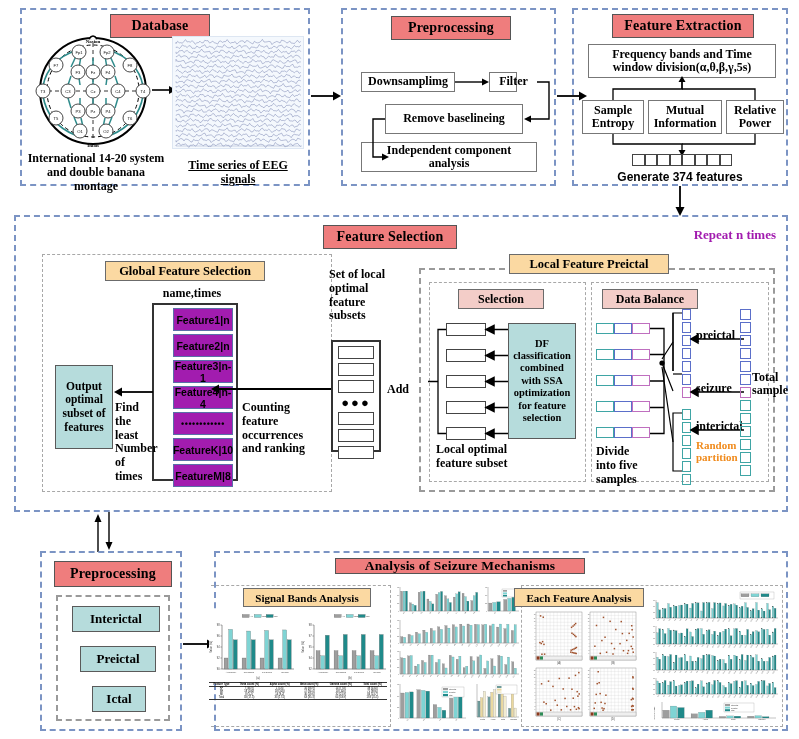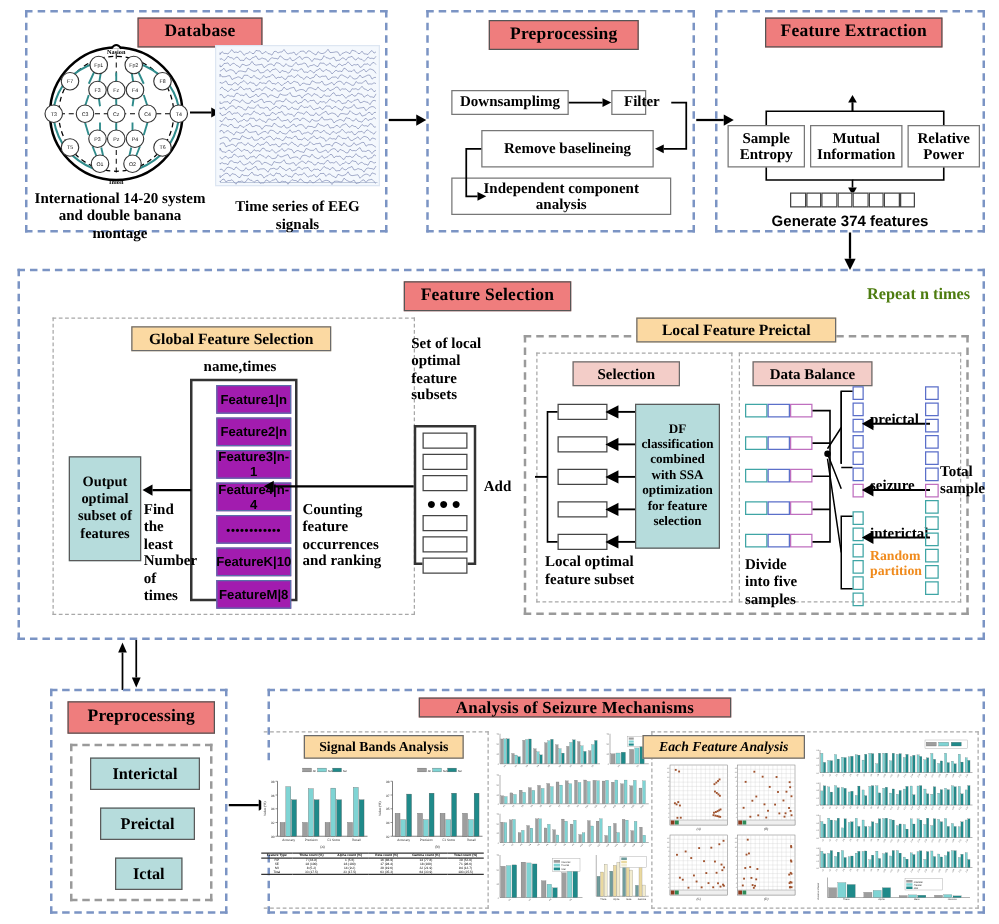--- a/index.html
+++ b/index.html
@@ -15,21 +15,21 @@
          align-items:center;justify-content:center;font-size:12.5px;}
   .badge-pink{background:#f3cdc8;border:1px solid #6b6b6b;font-weight:bold;display:flex;
          align-items:center;justify-content:center;font-size:12px;}
   .wbox{background:#fff;border:1px solid #777;display:flex;align-items:center;justify-content:center;
         text-align:center;font-weight:bold;font-size:12px;line-height:1.12;}
   .wbox2{background:#a21caf;border:1.5px solid #5a6fa8;display:flex;align-items:center;justify-content:center;
         text-align:center;font-weight:bold;font-size:10.5px;font-family:"Liberation Sans",sans-serif;margin-left:16px;}
   .tealbox{background:#b6dcdc;border:1px solid #5a5a5a;display:flex;align-items:center;justify-content:center;
         text-align:center;font-weight:bold;font-size:11.5px;line-height:1.18;}
   .lbl{font-weight:bold;font-size:12px;line-height:1.15;}
-  .repeat{color:#4d7c0f;font-weight:bold;font-size:13px;}
+  .repeat{color:#a21caf;font-weight:bold;font-size:13px;}
   .orangetxt{color:#f08b1d;font-weight:bold;font-size:11px;line-height:1.1;}
   .stack{border:2px solid #333;background:#fff;}
   .strip{border:1.2px solid #444;background:#fff;}
   svg{display:block;overflow:visible;}
   .thumb{background:#fff;}
   .tbl{border-collapse:collapse;width:100%;font-size:2.6px;font-family:"Liberation Sans",sans-serif;}
   .tbl td,.tbl th{border:0;padding:0;text-align:center;white-space:nowrap;}
   .tbl .hd{border-top:.4px solid #333;border-bottom:.4px solid #333;font-weight:bold;}
   .tbl .last td{border-bottom:.4px solid #333;}
 </style>
@@ -151,21 +151,21 @@
           <path d="M3 88.4 L3.0 88.7 L4.6 90.4 L6.2 88.7 L7.8 87.9 L9.4 89.7 L11.0 88.9 L12.6 88.8 L14.2 86.2 L15.8 87.2 L17.4 88.8 L19.0 87.9 L20.6 88.1 L22.2 87.3 L23.8 90.0 L25.4 90.3 L27.0 88.5 L28.6 88.5 L30.2 87.8 L31.8 89.7 L33.4 87.6 L35.0 86.4 L36.6 87.5 L38.2 88.1 L39.8 89.7 L41.4 87.5 L43.0 88.4 L44.6 89.9 L46.2 89.8 L47.8 89.4 L49.4 86.7 L51.0 88.4 L52.6 88.5 L54.2 87.7 L55.8 87.1 L57.4 86.6 L59.0 89.8 L60.6 89.2 L62.2 88.7 L63.8 88.5 L65.4 89.0 L67.0 90.6 L68.6 87.7 L70.2 87.2 L71.8 87.3 L73.4 88.2 L75.0 88.7 L76.6 86.3 L78.2 88.3 L79.8 89.2 L81.4 90.1 L83.0 89.2 L84.6 87.5 L86.2 89.7 L87.8 88.9 L89.4 88.3 L91.0 86.6 L92.6 86.7 L94.2 89.3 L95.8 87.9 L97.4 88.2 L99.0 87.8 L100.6 89.7 L102.2 90.7 L103.8 88.1 L105.4 88.4 L107.0 87.9 L108.6 89.1 L110.2 88.0 L111.8 85.9 L113.4 87.8 L115.0 88.3 L116.6 89.7 L118.2 88.1 L119.8 88.0 L121.4 90.3 L123.0 89.4 L124.6 89.2 L126.2 86.8 L127.8 87.8" fill="none" stroke="#3a4a8a" stroke-width="0.4" opacity="0.85"></path>
           <path d="M3 93.3 L3.0 94.3 L4.6 93.0 L6.2 94.0 L7.8 93.9 L9.4 94.8 L11.0 91.8 L12.6 91.6 L14.2 93.0 L15.8 93.0 L17.4 93.5 L19.0 91.6 L20.6 93.9 L22.2 95.1 L23.8 94.4 L25.4 93.7 L27.0 92.3 L28.6 94.6 L30.2 93.4 L31.8 92.0 L33.4 91.7 L35.0 92.1 L36.6 94.7 L38.2 92.9 L39.8 93.0 L41.4 93.8 L43.0 94.7 L44.6 95.3 L46.2 92.2 L47.8 92.9 L49.4 93.1 L51.0 93.3 L52.6 92.5 L54.2 90.8 L55.8 93.7 L57.4 94.0 L59.0 94.2 L60.6 93.3 L62.2 93.2 L63.8 95.6 L65.4 93.7 L67.0 92.9 L68.6 91.7 L70.2 92.7 L71.8 94.0 L73.4 91.7 L75.0 92.5 L76.6 93.0 L78.2 95.0 L79.8 94.8 L81.4 92.6 L83.0 94.0 L84.6 93.8 L86.2 94.3 L87.8 92.1 L89.4 91.1 L91.0 93.4 L92.6 93.0 L94.2 93.5 L95.8 92.1 L97.4 93.6 L99.0 95.6 L100.6 94.0 L102.2 93.7 L103.8 92.3 L105.4 94.0 L107.0 93.7 L108.6 91.5 L110.2 92.0 L111.8 92.2 L113.4 94.7 L115.0 93.4 L116.6 92.7 L118.2 94.3 L119.8 94.4 L121.4 95.2 L123.0 92.2 L124.6 92.3 L126.2 93.5 L127.8 92.8" fill="none" stroke="#3a4a8a" stroke-width="0.4" opacity="0.85"></path>
           <path d="M3 98.2 L3.0 98.5 L4.6 98.3 L6.2 100.3 L7.8 97.8 L9.4 96.7 L11.0 97.1 L12.6 97.7 L14.2 98.9 L15.8 96.5 L17.4 97.9 L19.0 99.2 L20.6 99.8 L22.2 99.4 L23.8 97.1 L25.4 99.0 L27.0 98.7 L28.6 98.0 L30.2 96.7 L31.8 96.1 L33.4 99.1 L35.0 98.2 L36.6 98.1 L38.2 97.9 L39.8 99.0 L41.4 100.8 L43.0 98.1 L44.6 97.9 L46.2 97.5 L47.8 98.5 L49.4 98.2 L51.0 95.8 L52.6 97.5 L54.2 98.2 L55.8 99.6 L57.4 98.5 L59.0 97.5 L60.6 99.9 L62.2 99.2 L63.8 98.9 L65.4 96.7 L67.0 96.9 L68.6 98.8 L70.2 97.3 L71.8 97.4 L73.4 96.8 L75.0 99.2 L76.6 100.1 L78.2 98.2 L79.8 98.6 L81.4 98.2 L83.0 99.8 L84.6 98.0 L86.2 96.1 L87.8 97.4 L89.4 97.6 L91.0 99.0 L92.6 97.0 L94.2 97.6 L95.8 99.8 L97.4 99.5 L99.0 99.5 L100.6 97.1 L102.2 98.5 L103.8 99.0 L105.4 97.4 L107.0 97.0 L108.6 96.1 L110.2 99.0 L111.8 98.7 L113.4 97.8 L115.0 98.4 L116.6 98.8 L118.2 100.7 L119.8 98.1 L121.4 97.3 L123.0 97.8 L124.6 97.9 L126.2 98.5 L127.8 95.8" fill="none" stroke="#3a4a8a" stroke-width="0.4" opacity="0.85"></path>
           <path d="M3 103.1 L3.0 105.1 L4.6 103.7 L6.2 102.5 L7.8 101.5 L9.4 101.9 L11.0 104.0 L12.6 101.9 L14.2 102.3 L15.8 102.9 L17.4 104.6 L19.0 105.1 L20.6 102.4 L22.2 103.5 L23.8 103.4 L25.4 103.8 L27.0 102.3 L28.6 100.6 L30.2 103.0 L31.8 103.0 L33.4 103.6 L35.0 102.4 L36.6 103.0 L38.2 105.5 L39.8 103.9 L41.4 103.5 L43.0 101.9 L44.6 103.2 L46.2 103.8 L47.8 101.3 L49.4 101.9 L51.0 102.0 L52.6 104.4 L54.2 104.0 L55.8 102.4 L57.4 104.0 L59.0 104.0 L60.6 104.9 L62.2 102.3 L63.8 101.5 L65.4 103.2 L67.0 102.6 L68.6 102.9 L70.2 101.1 L71.8 103.0 L73.4 104.8 L75.0 103.8 L76.6 103.8 L78.2 102.5 L79.8 104.7 L81.4 103.9 L83.0 101.9 L84.6 101.8 L86.2 101.7 L87.8 104.1 L89.4 102.4 L91.0 102.1 L92.6 103.6 L94.2 104.3 L95.8 105.3 L97.4 102.4 L99.0 103.0 L100.6 103.7 L102.2 103.2 L103.8 102.6 L105.4 100.4 L107.0 103.0 L108.6 103.5 L110.2 103.3 L111.8 103.0 L113.4 102.8 L115.0 105.6 L116.6 104.0 L118.2 102.9 L119.8 102.2 L121.4 102.6 L123.0 104.0 L124.6 101.3 L126.2 101.8 L127.8 102.5" fill="none" stroke="#3a4a8a" stroke-width="0.4" opacity="0.85"></path>
           <path d="M3 108.0 L3.0 108.6 L4.6 106.7 L6.2 106.2 L7.8 108.6 L9.4 107.4 L11.0 107.5 L12.6 106.8 L14.2 108.6 L15.8 110.4 L17.4 108.1 L19.0 108.3 L20.6 107.7 L22.2 109.1 L23.8 108.2 L25.4 105.7 L27.0 107.1 L28.6 107.3 L30.2 108.9 L31.8 107.5 L33.4 107.2 L35.0 109.6 L36.6 109.3 L38.2 109.4 L39.8 106.9 L41.4 107.6 L43.0 108.8 L44.6 107.2 L46.2 107.0 L47.8 105.9 L49.4 108.6 L51.0 109.1 L52.6 107.8 L54.2 108.4 L55.8 108.3 L57.4 110.4 L59.0 108.3 L60.6 106.7 L62.2 107.4 L63.8 107.4 L65.4 108.5 L67.0 106.1 L68.6 107.0 L70.2 108.8 L71.8 109.1 L73.4 109.3 L75.0 107.1 L76.6 109.1 L78.2 109.2 L79.8 107.9 L81.4 107.0 L83.0 105.9 L84.6 108.6 L86.2 107.7 L87.8 107.2 L89.4 107.5 L91.0 108.4 L92.6 110.6 L94.2 108.2 L95.8 107.9 L97.4 108.0 L99.0 108.5 L100.6 108.5 L102.2 105.5 L103.8 107.0 L105.4 107.8 L107.0 108.6 L108.6 108.1 L110.2 107.0 L111.8 109.8 L113.4 109.4 L115.0 108.9 L116.6 107.2 L118.2 106.9 L119.8 109.0 L121.4 107.0 L123.0 106.8 L124.6 106.4 L126.2 108.3 L127.8 109.8" fill="none" stroke="#3a4a8a" stroke-width="0.4" opacity="0.85"></path>
           <line x1="3" y1="109" x2="129" y2="109" stroke="#8899bb" stroke-width="0.4"></line>
         </svg>
     </div>
 
     <div class="abs lbl" style="left:4px;top:142px;width:140px;text-align:center;">International 14-20 system and double banana montage</div>
-    <div class="abs lbl" style="left:148px;top:149px;width:136px;text-align:center;">Time series of EEG signals</div>
+    <div class="abs lbl" style="left:148px;top:149px;width:136px;text-align:center;text-decoration:underline;">Time series of EEG signals</div>
   </div>
 
   <div class="abs" style="left:311px;top:90px;width:30px;height:12px;">
     <svg width="30" height="12">
         <line x1="0" y1="6" x2="22" y2="6" stroke="#000" stroke-width="1.8"></line>
         <polygon points="22,1.5 30,6 22,10.5" fill="#000"></polygon>
       </svg>
   </div>
 
   <div class="abs dashpanel" style="left:341px;top:8px;width:215px;height:178px;">
@@ -191,20 +191,21 @@
   <div class="abs" style="left:557px;top:90px;width:30px;height:12px;">
     <svg width="30" height="12">
         <line x1="0" y1="6" x2="22" y2="6" stroke="#000" stroke-width="1.8"></line>
         <polygon points="22,1.5 30,6 22,10.5" fill="#000"></polygon>
       </svg>
   </div>
 
   <div class="abs dashpanel" style="left:572px;top:8px;width:216px;height:178px;">
     <div class="abs badge" style="left:38px;top:4px;width:142px;height:24px;">Feature Extraction</div>
 
+    <div class="abs wbox" style="left:14px;top:34px;width:188px;height:34px;padding:0 4px;">Frequency bands and Time window division(α,θ,β,γ,5s)</div>
 
     <div class="abs wbox" style="left:8px;top:90px;width:62px;height:34px;">Sample Entropy</div>
     <div class="abs wbox" style="left:74px;top:90px;width:74px;height:34px;">Mutual Information</div>
     <div class="abs wbox" style="left:152px;top:90px;width:58px;height:34px;">Relative Power</div>
 
     <div class="abs" style="left:0;top:0;width:216px;height:178px;">
       <svg width="216" height="178">
         <path d="M39 90 L39 79 L108 79 L108 72" fill="none" stroke="#000" stroke-width="1.3"></path>
         <path d="M181 90 L181 79 L108 79" fill="none" stroke="#000" stroke-width="1.3"></path>
         <line x1="108" y1="79" x2="108" y2="72" stroke="#000" stroke-width="1.3"></line>
@@ -808,21 +809,21 @@
             <text x="109.2" y="132.8" font-size="1.9" text-anchor="middle" fill="#333" font-family="Liberation Sans, sans-serif">Beta</text>
             <text x="119.5" y="132.8" font-size="1.9" text-anchor="middle" fill="#333" font-family="Liberation Sans, sans-serif">Gamma</text>
             <rect x="102" y="98" width="21" height="9" fill="#fff" stroke="#999" stroke-width="0.3"></rect>
             <rect x="103" y="99" width="4.5" height="2" fill="#6f9c9c"></rect>
             <rect x="103" y="101.6" width="4.5" height="2" fill="#ead9a0"></rect>
             <rect x="103" y="104.2" width="4.5" height="2" fill="#f2ecd0"></rect>
           </g>
         </svg>
     </div>
 
-    <div class="abs dashpanel-gray1" style="left:305px;top:32px;width:262px;height:142px;font-style:italic;">
+    <div class="abs dashpanel-gray1" style="left:305px;top:32px;width:262px;height:142px;">
       <div class="abs badge-orange" style="left:-8px;top:2px;width:130px;height:19px;font-size:11px;">Each Feature Analysis</div>
       <div class="abs" style="left:10px;top:24px;width:108px;height:112px;">
         <svg width="108" height="112" id="scatters">
             <rect x="4" y="2" width="46" height="48" fill="#fff" stroke="#777" stroke-width="0.4"></rect>
             <line x1="7.538461538461538" y1="2" x2="7.538461538461538" y2="50" stroke="#ccc" stroke-width="0.25"></line>
             <line x1="11.076923076923077" y1="2" x2="11.076923076923077" y2="50" stroke="#ccc" stroke-width="0.25"></line>
             <line x1="14.615384615384615" y1="2" x2="14.615384615384615" y2="50" stroke="#ccc" stroke-width="0.25"></line>
             <line x1="18.153846153846153" y1="2" x2="18.153846153846153" y2="50" stroke="#ccc" stroke-width="0.25"></line>
             <line x1="21.692307692307693" y1="2" x2="21.692307692307693" y2="50" stroke="#ccc" stroke-width="0.25"></line>
             <line x1="25.23076923076923" y1="2" x2="25.23076923076923" y2="50" stroke="#ccc" stroke-width="0.25"></line>

